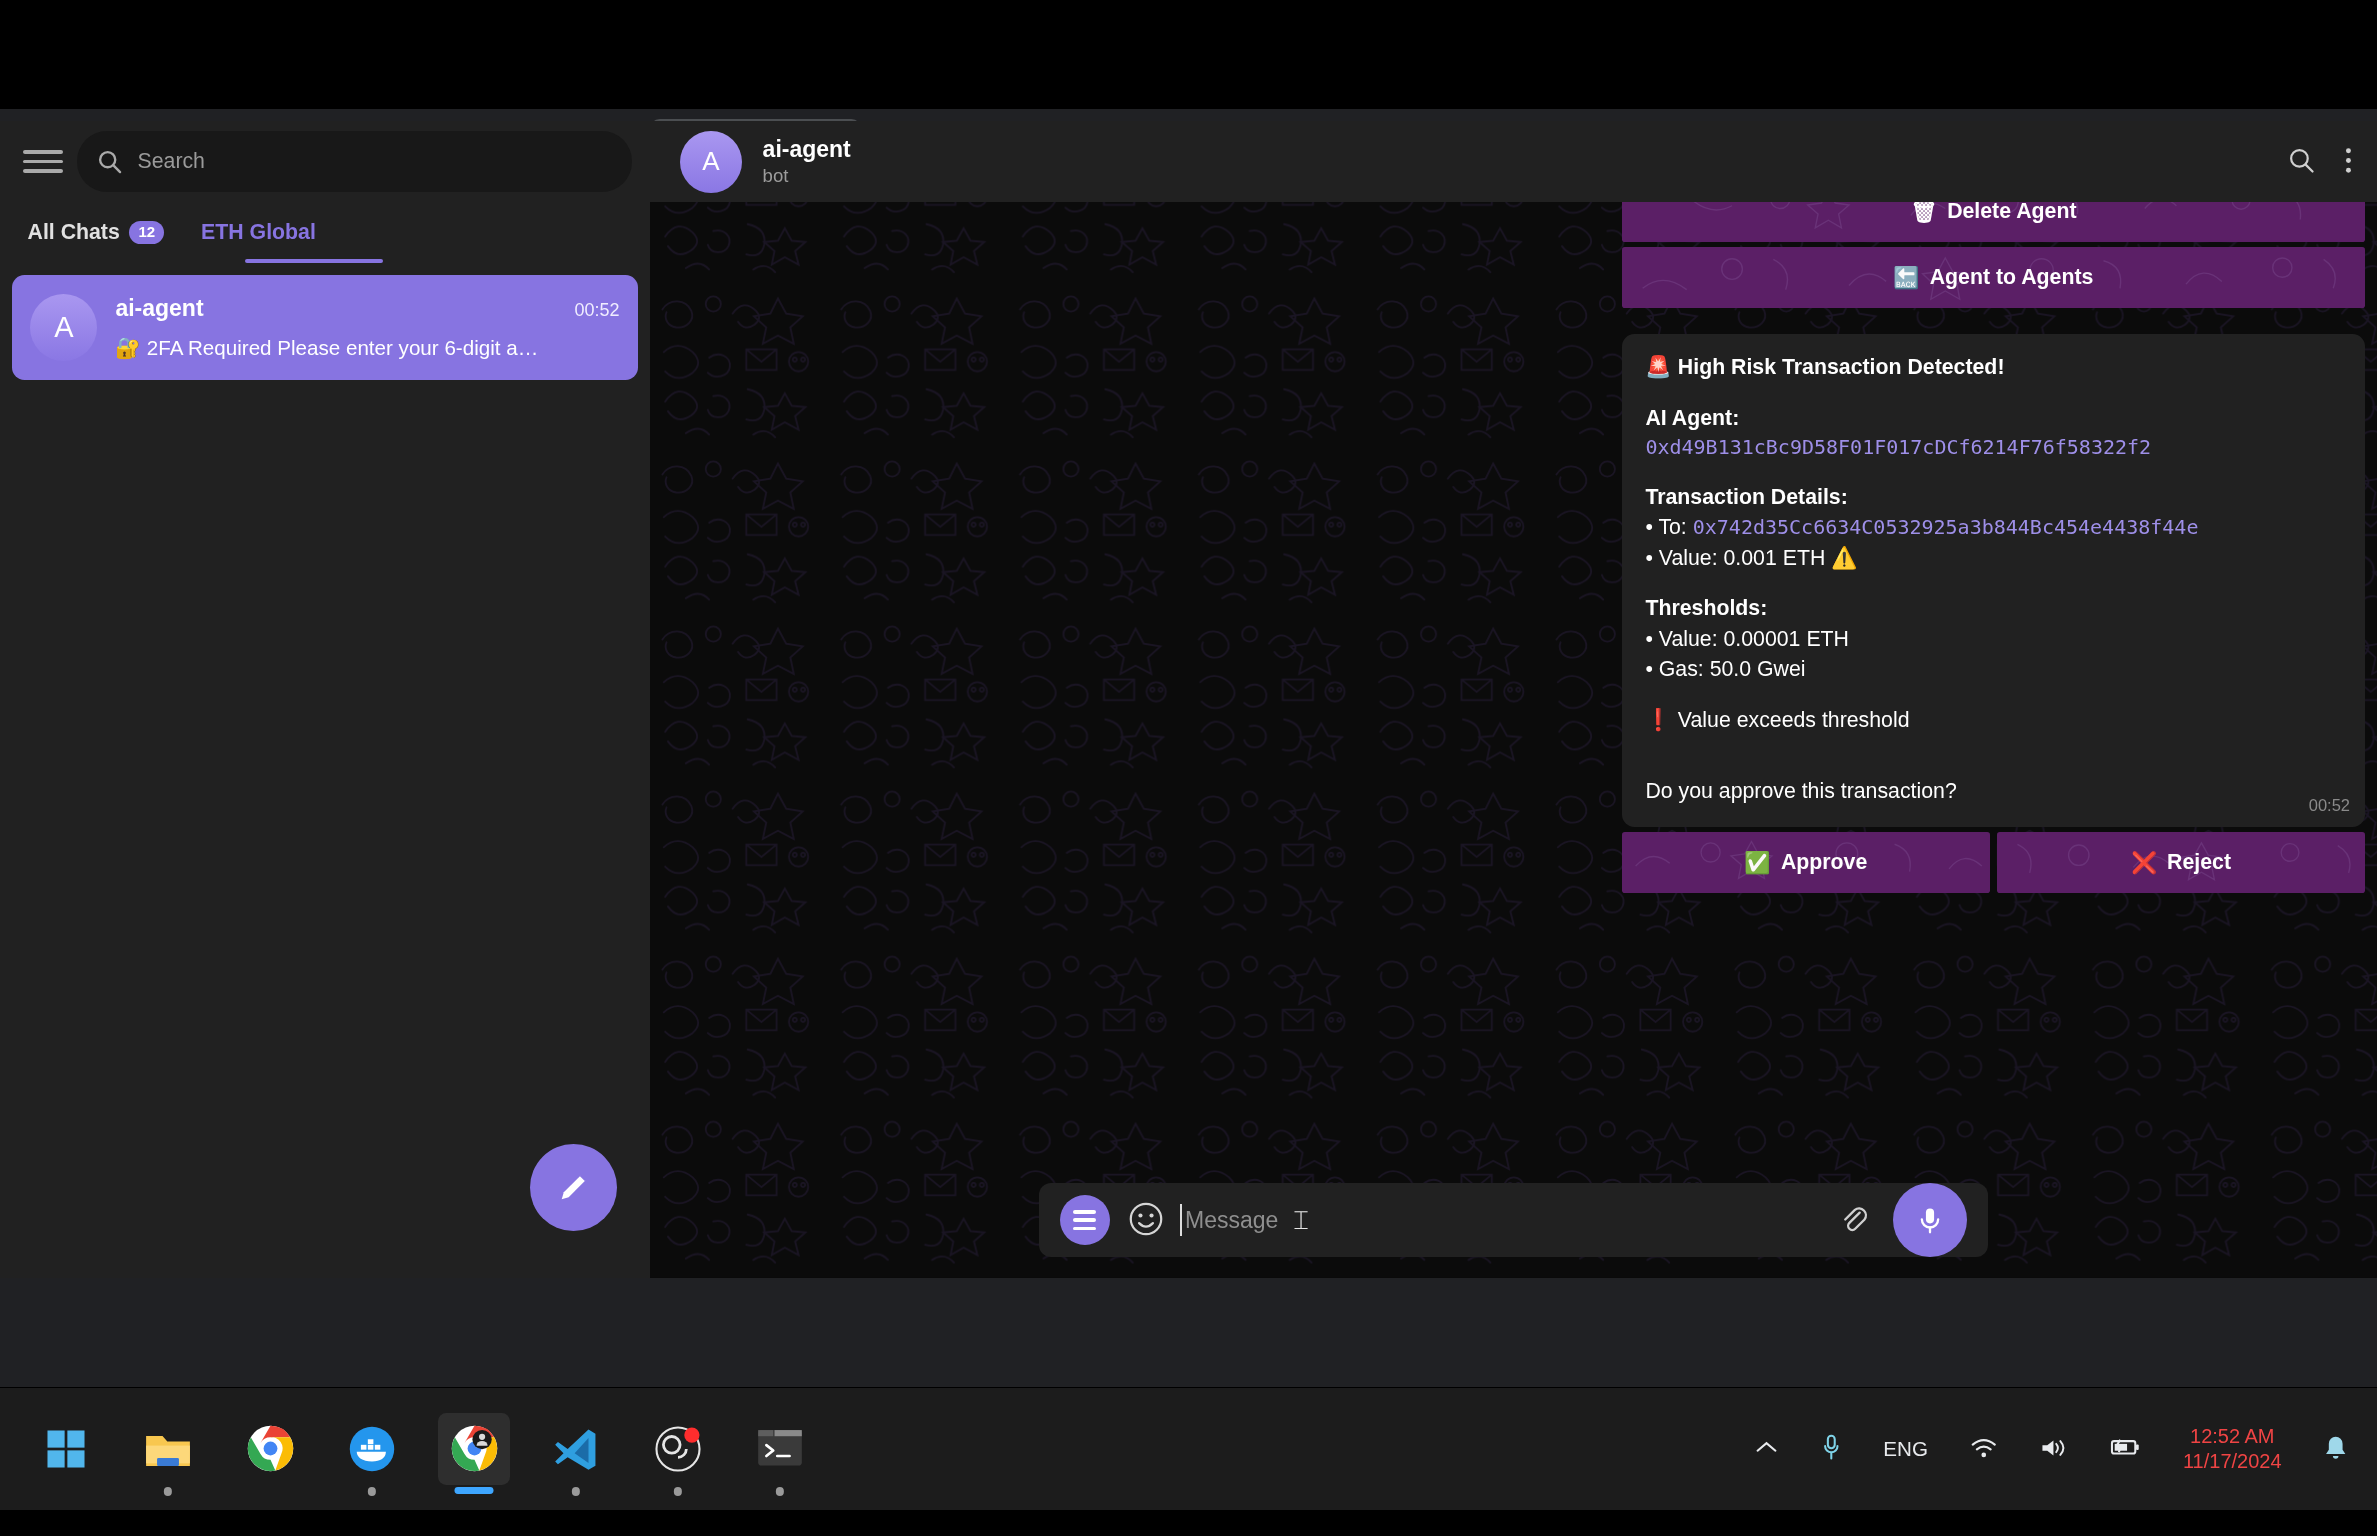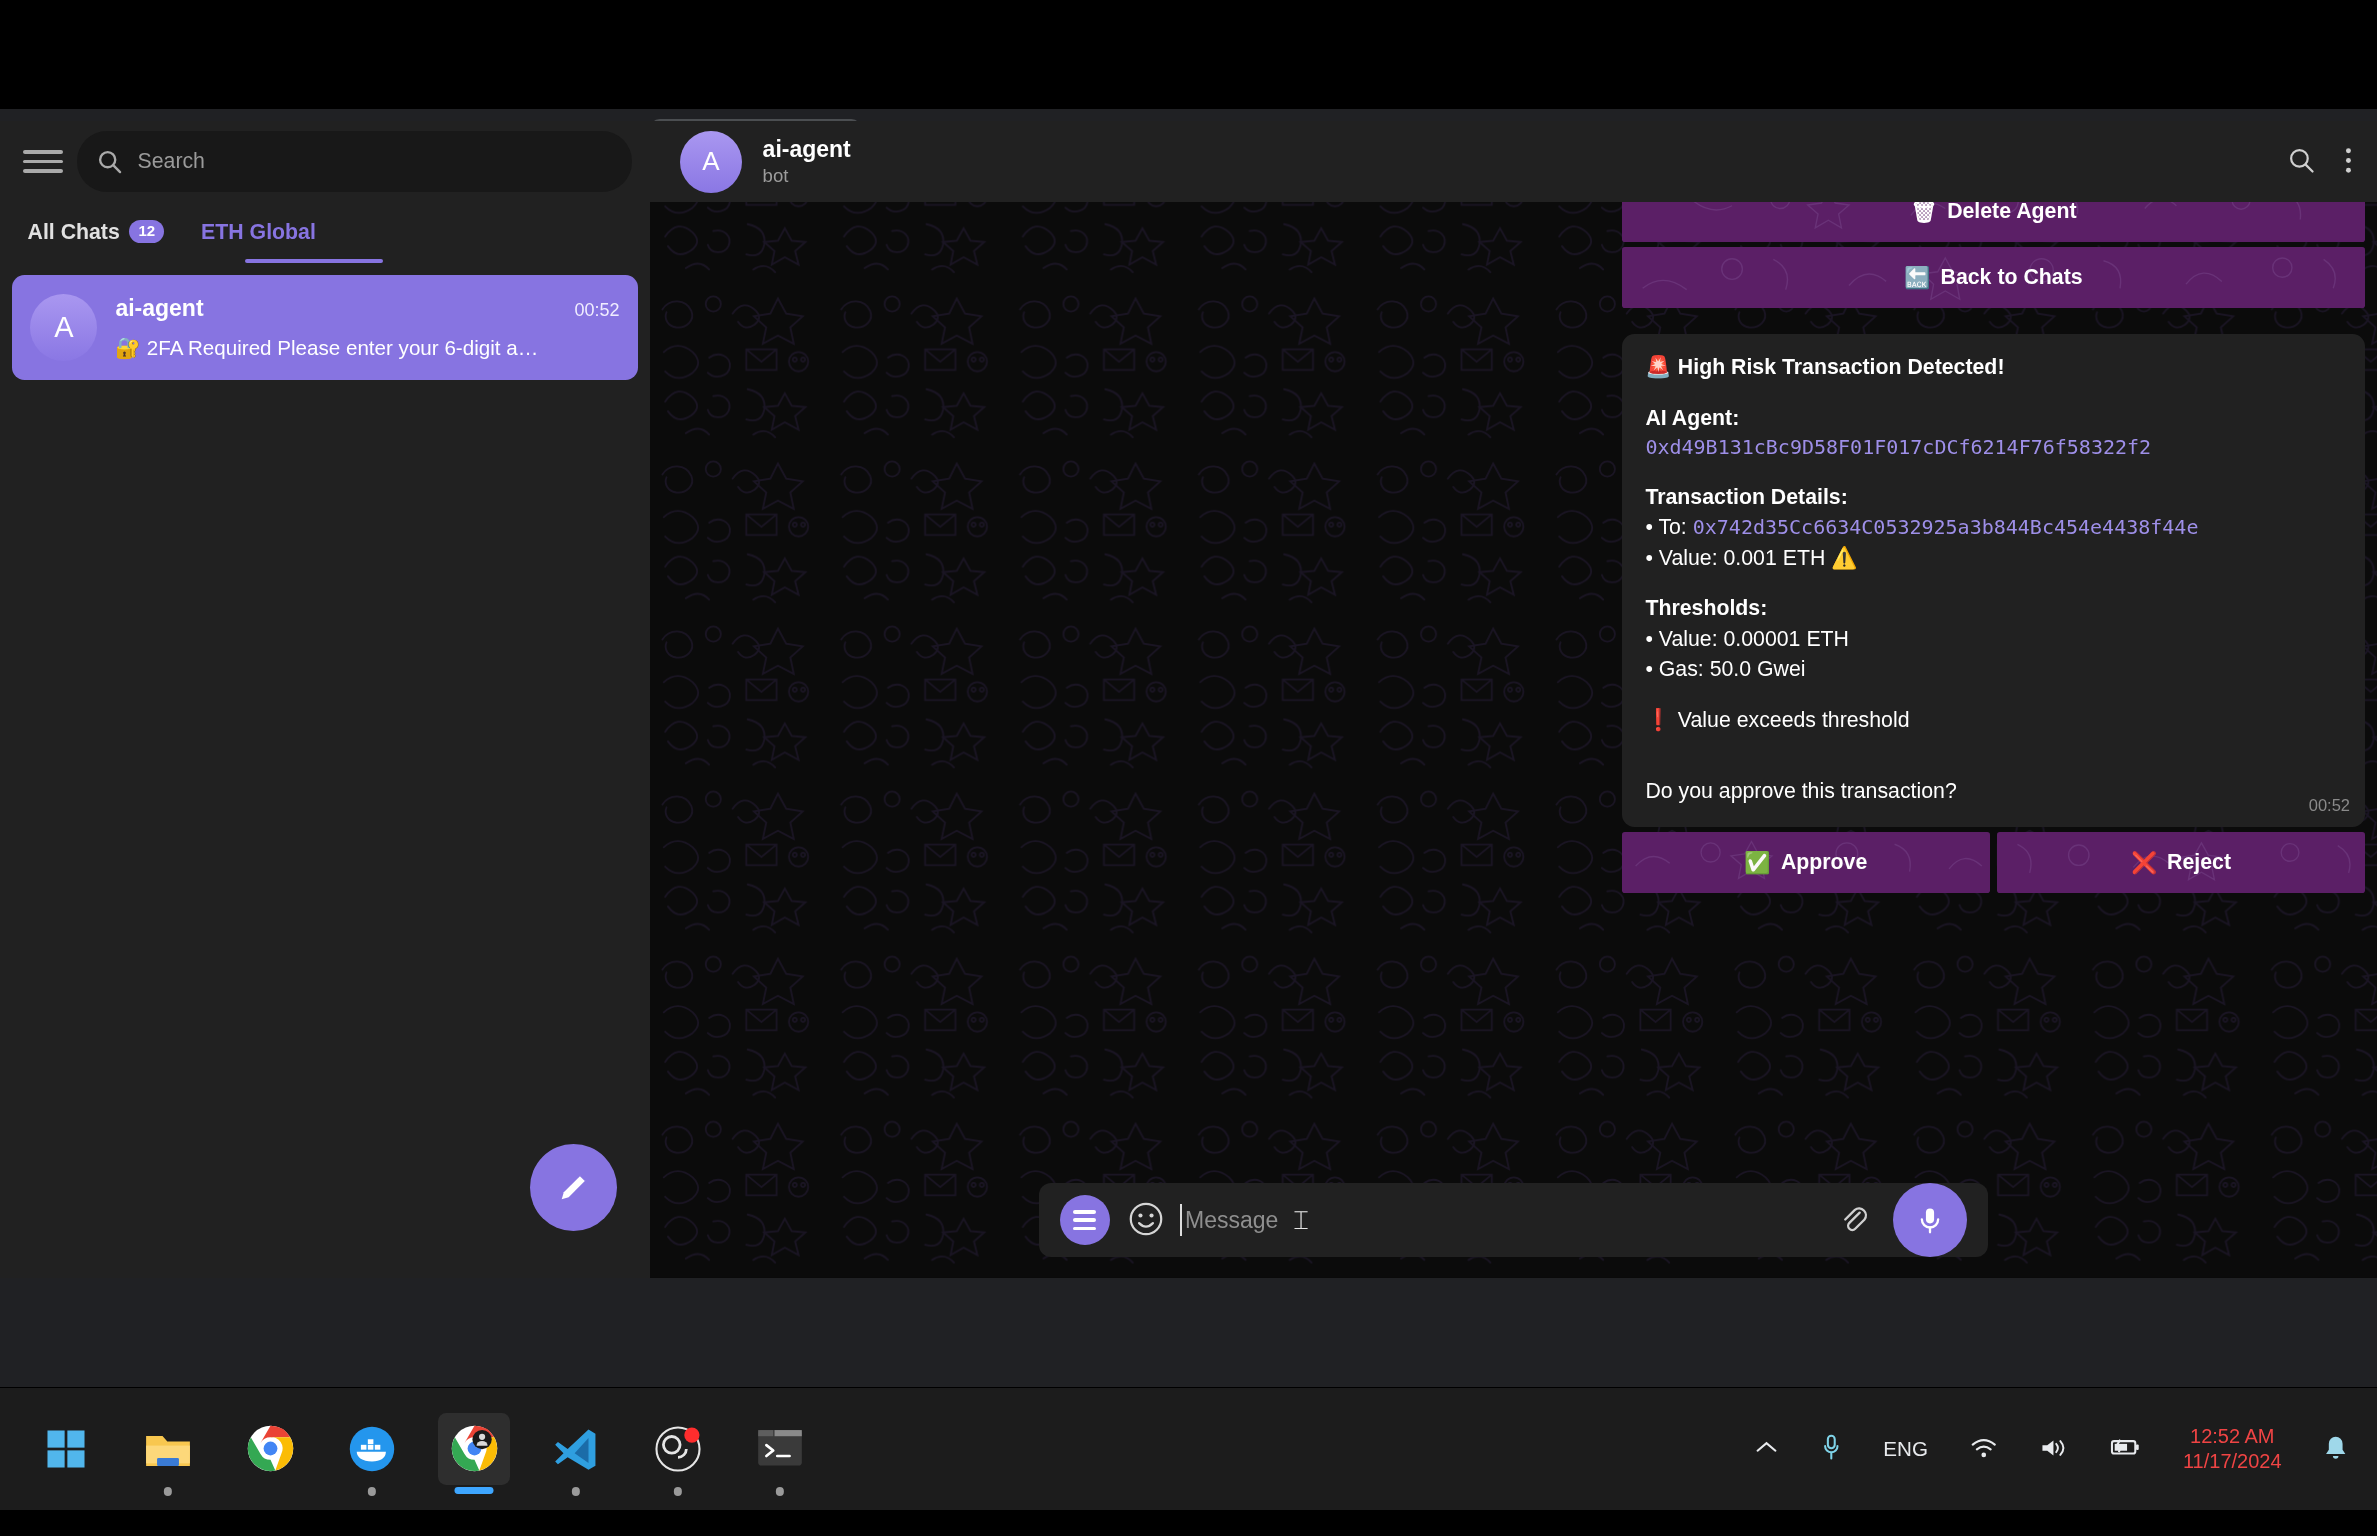--- a/index.html
+++ b/index.html
@@ -192,21 +192,21 @@
   }
   #search-box .ph { color: #9a9a9a; font-size: 21.3px; margin-left: 13.8px; }
   #tg-tabs {
     height: 61px;
     display: flex;
     align-items: center;
     padding-left: 27.5px;
     gap: 37px;
     position: relative;
   }
-  .tg-tab { display: flex; align-items: flex-start; gap: 9.6px; font-size: 21.3px; font-weight: 600; }
+  .tg-tab { display: flex; align-items: center; gap: 9.6px; font-size: 21.3px; font-weight: 600; }
   .tg-tab.inactive { color: #e1e1e1; }
   .tg-tab.active { color: #8774e1; }
   .tg-badge {
     background: #8774e1; color: #fff;
     border-radius: 12.4px;
     font-size: 15px; font-weight: 700;
     padding: 2.1px 9px;
     line-height: 1.25;
   }
   .tab-underline {
@@ -752,21 +752,21 @@
                   <path d="M330 56 q26 -30 54 -6"></path>
                 <path d="M470 16 l11 20 l22 3 l-16 15 l4 22 l-21 -12 l-21 12 l4 -22 l-16 -15 l22 -3 z"></path>
                 <circle cx="610" cy="34" r="17"></circle>
                   <path d="M700 20 q30 8 24 40"></path>
                 <path d="M820 54 q24 -30 52 -4"></path>
                   <circle cx="960" cy="30" r="14"></circle>
                 <path d="M1020 18 q24 16 14 42"></path>
               </g>
             </svg>
             <span>🔙</span>
-            <span>Back to Chats</span>
+            <span>Agent to Agents</span>
           </div>
         </div>
 
         <div class="msg-col" style="top:132px;">
           <div class="bubble">
             <p class="ln b-head">
               <span>🚨</span>
               <span>High Risk Transaction Detected!</span>
             </p>
             <div class="gap"></div>

